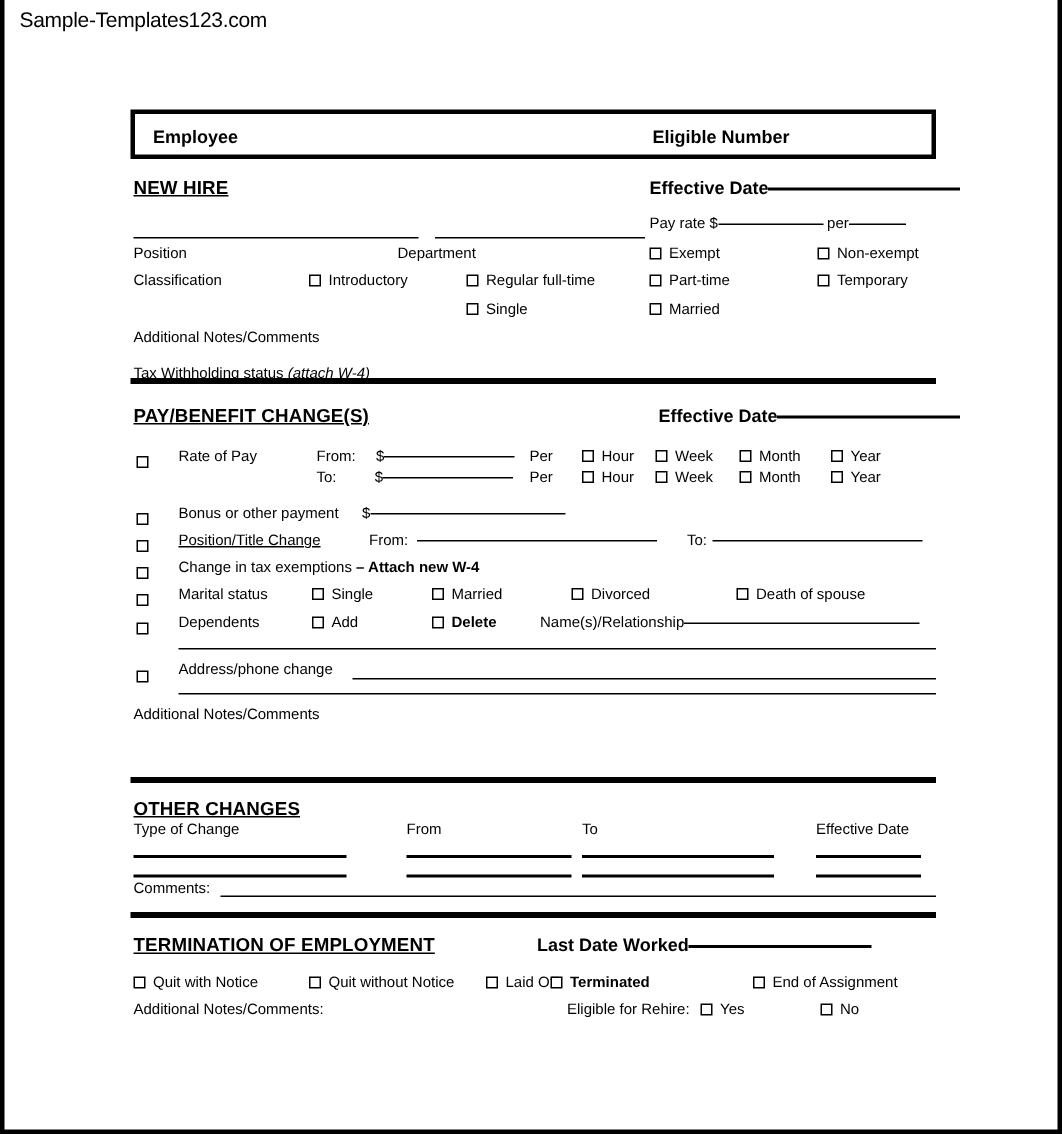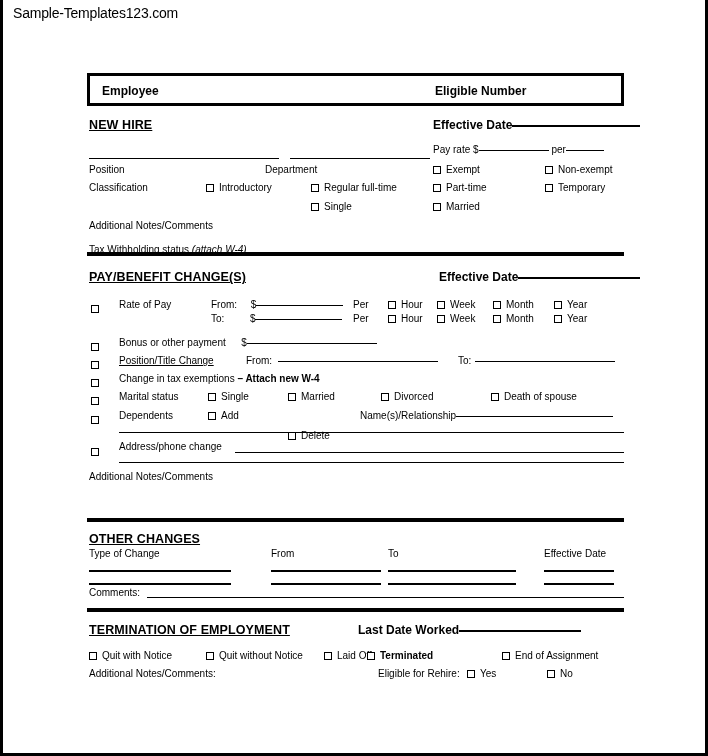--- a/index.html
+++ b/index.html
@@ -262,21 +262,21 @@
     <span class="cb"></span><span>Death of spouse</span>
   </div>
 
   <div class="abs" style="left:88px; top:409px;">
     <span class="cb" style="margin-right:0;"></span>
   </div>
   <div class="abs t" style="left:116px; top:410px;">Dependents</div>
   <div class="abs cbrow" style="left:205px; top:410px;">
     <span class="cb"></span><span>Add</span>
   </div>
-  <div class="abs cbrow" style="left:285px; top:430px;">
+  <div class="abs cbrow" style="left:285px; top:410px;font-weight:bold;">
     <span class="cb"></span><span>Delete</span>
   </div>
   <div class="abs t" style="left:357px; top:410px;">
     <span>Name(s)/Relationship</span><span class="fill-thin" style="width:157px;"></span>
   </div>
 
   <div class="rule-thin" style="left:116px; top:432px; width:505px;"></div>
 
   <div class="abs" style="left:88px; top:441px;">
     <span class="cb" style="margin-right:0;"></span>

